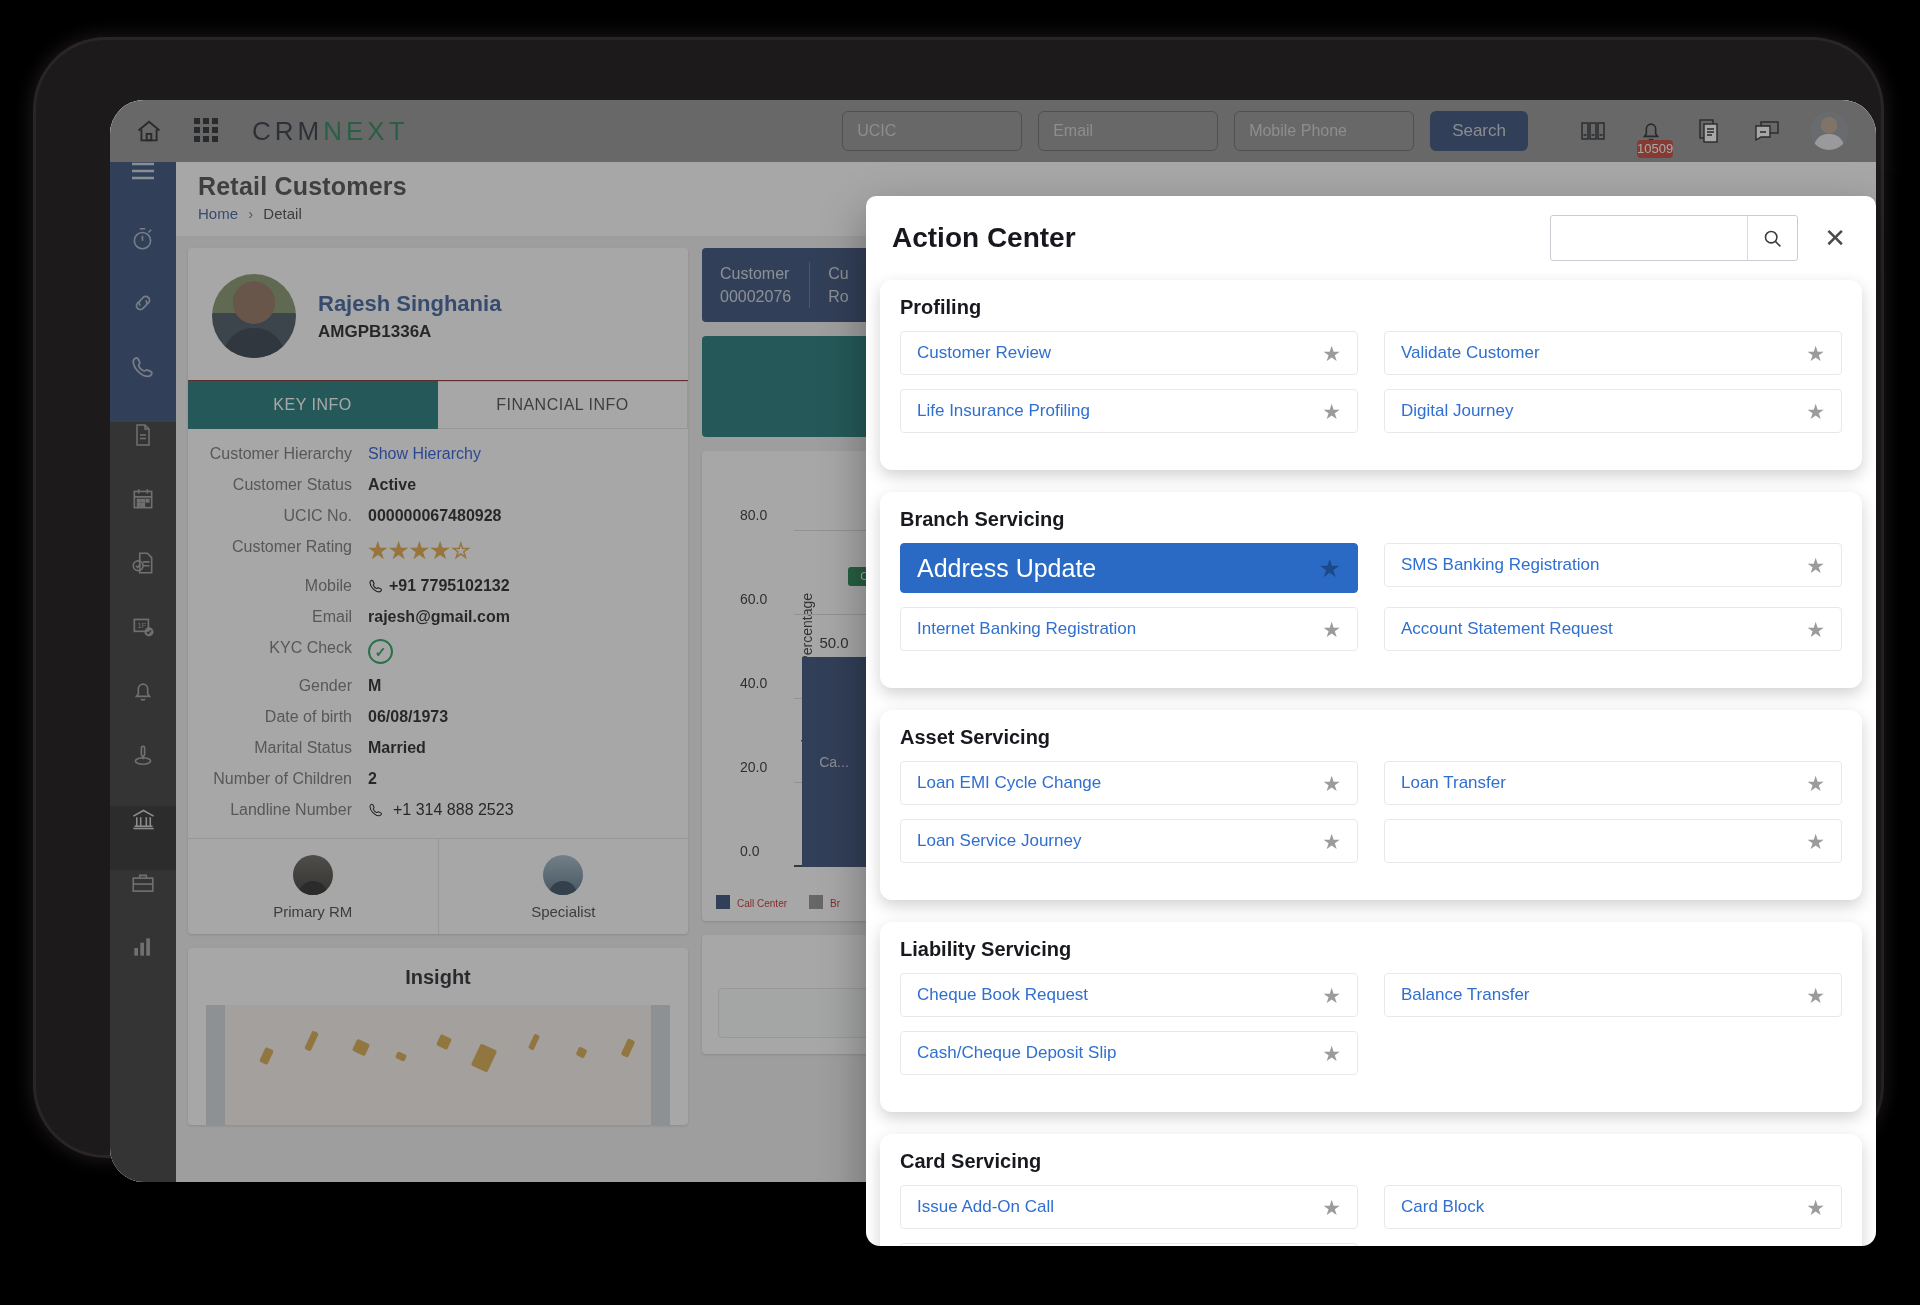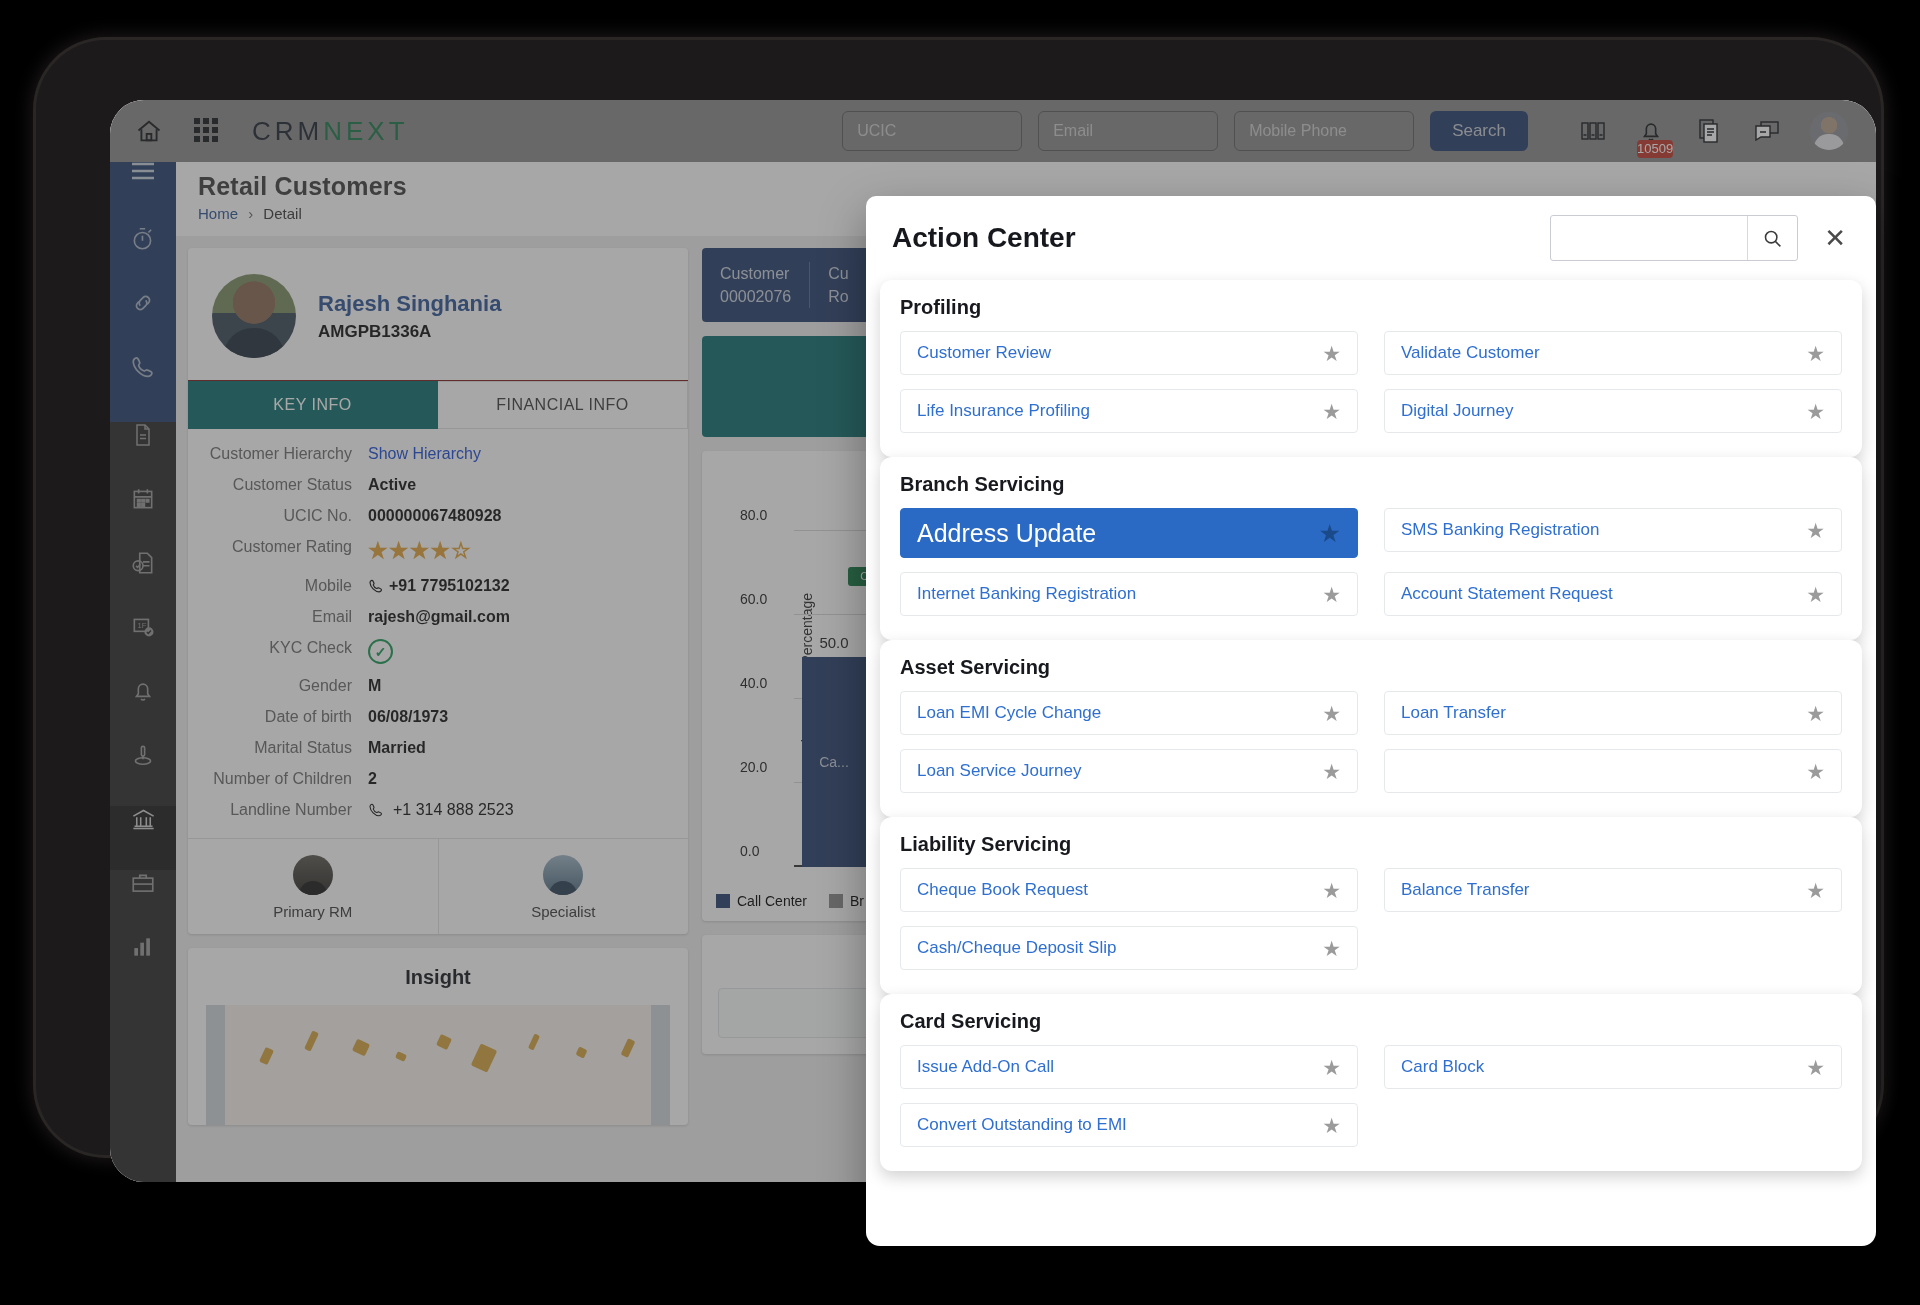--- a/index.html
+++ b/index.html
@@ -172,21 +172,21 @@
     position: absolute; left: 2px; top: 50%; transform: translateY(-50%) rotate(-90deg);
     transform-origin: center; font-size: 14px; color: #2a2a2a; white-space: nowrap;
   }
   .ytick { position: absolute; left: 24px; font-size: 14px; color: #222; transform: translateY(-50%); }
   .gridline { position: absolute; left: 78px; right: 0; border-top: 1px solid #d9d9d9; }
   .axisline { position:absolute; left:78px; right:0; bottom:0; border-top: 2px solid #333; }
   .bar { position: absolute; bottom: 0; background: #27406e; display:flex; align-items:center; justify-content:center; color:#c8cfdc; font-size:14px;}
   .bar.grey { background: #8a8a8a; }
   .bar-val { position: absolute; font-size: 15px; color: #222; transform: translateX(-50%); }
   .pill { position:absolute; background:#137a43; color:#fff; font-size:11px; text-align:center; padding:3px 5px; border-radius:3px; line-height:1.15;}
-  .legend { position: absolute; left: 14px; bottom: 12px; display: flex; gap: 22px; font-size: 14px; color: #000000; align-items: center;}
+  .legend { position: absolute; left: 14px; bottom: 12px; display: flex; gap: 22px; font-size: 10px; color: #b91c1c; align-items: center;}
   .legend i { width: 14px; height: 14px; display: inline-block; margin-right: 7px; vertical-align: -2px;}
   .pr-card { margin-top: 14px; padding: 16px; }
   .pr-title { text-align:center; font-weight:700; font-size:20px; color:#17191e;}
   .pr-boxes { display:flex; gap:14px; margin-top:14px;}
   .pr-box { flex:1; height:50px; border:1px solid #dfe3e8; border-radius:4px; background:#fafbfc;}
 
   
   .modal {
     position: absolute;
     left: 866px; top: 196px;
@@ -204,21 +204,21 @@
   .ac-search { width: 196px; border: none; outline: none; padding: 0 12px; font-size: 16px;
     font-family: "Liberation Sans", sans-serif; background: transparent;}
   .ac-search-btn { width: 50px; border: none; border-left: 1px solid #d7dbe0; background: transparent;
     display:flex; align-items:center; justify-content:center; cursor: pointer; color:#3b3b3b;}
   .ac-close { font-size: 26px; color: #4a4a4a; cursor: pointer; line-height: 1; padding: 0 4px; }
 
   .groups { padding: 0 14px 20px; }
   .group {
     background: #fff; border-radius: 12px;
     box-shadow: 0 6px 16px rgba(0,0,0,.18);
-    padding: 16px 20px 24px; margin-bottom: 0; position: relative;
+    padding: 16px 20px 37px; margin-bottom: 22px; position: relative;
   }
   .group-title { font-size: 20px; font-weight: 700; color: #17191e; margin-bottom: 12px; }
   .tiles { display: grid; grid-template-columns: 1fr 1fr; gap: 14px 26px; }
   .tile {
     border: 1px solid #e6e9ec; border-radius: 4px; height: 44px;
     display: flex; align-items: center; padding: 0 16px;
     background: #fff; cursor: pointer;
   }
   .tile-label { color: #2f6fd0; font-size: 17px; flex: 1; }
   .tile .star { color: #9b9b9b; font-size: 21px; line-height: 1; }

